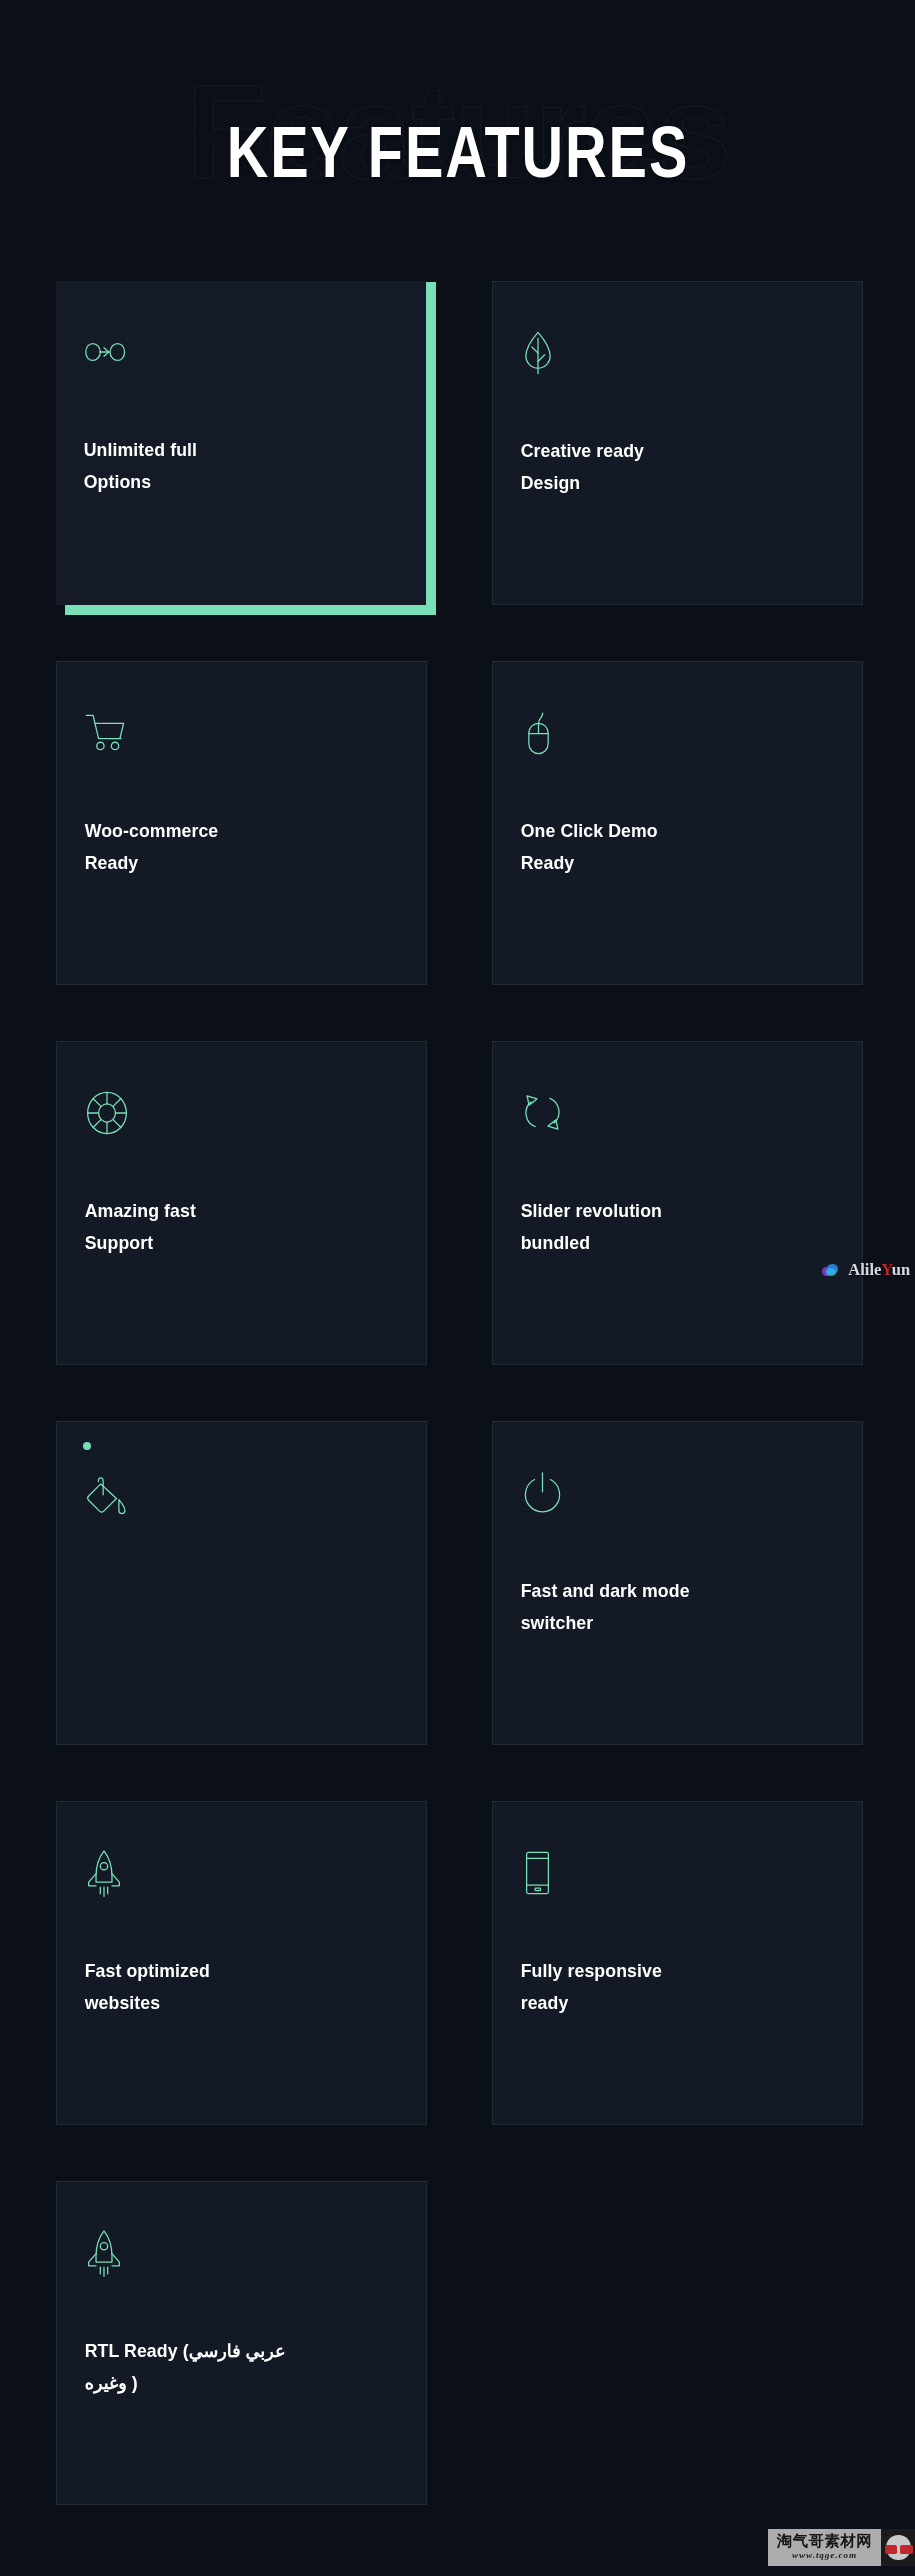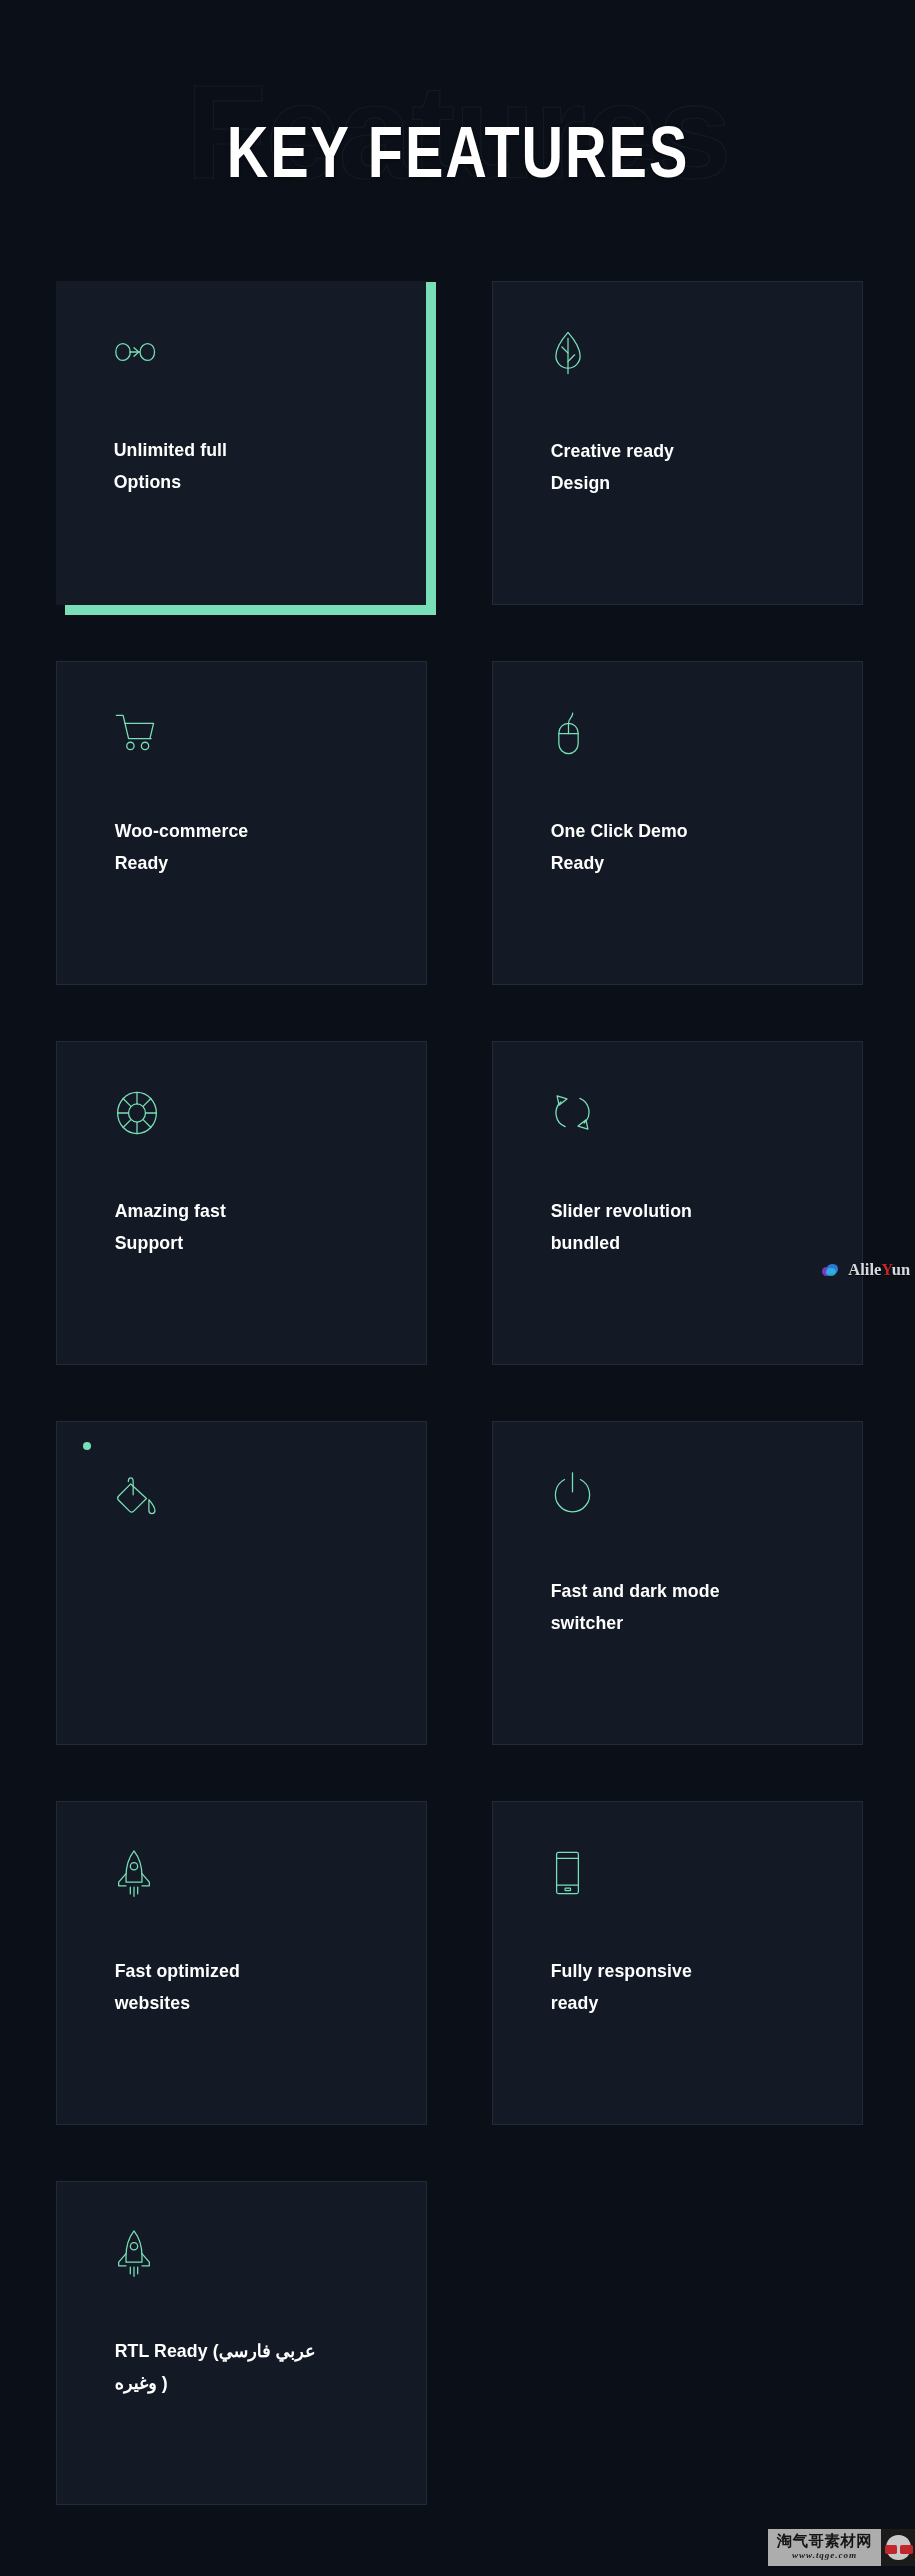--- a/index.html
+++ b/index.html
@@ -71,21 +71,21 @@
     grid-template-columns: 371px 371px;
     column-gap: 65px;
     row-gap: 56px;
   }
 
   .card {
     position: relative;
     height: 324px;
     background: #141b26;
     border: 0.6px solid rgba(120,160,170,0.13);
-    padding: 40px 38px 0 58px;
+    padding: 40px 38px 0 28px;
   }
 
   
   .card.tone-b { background: #131a25; }
 
   
   .card.accent {
     border: none;
     background: #141b26;
   }

